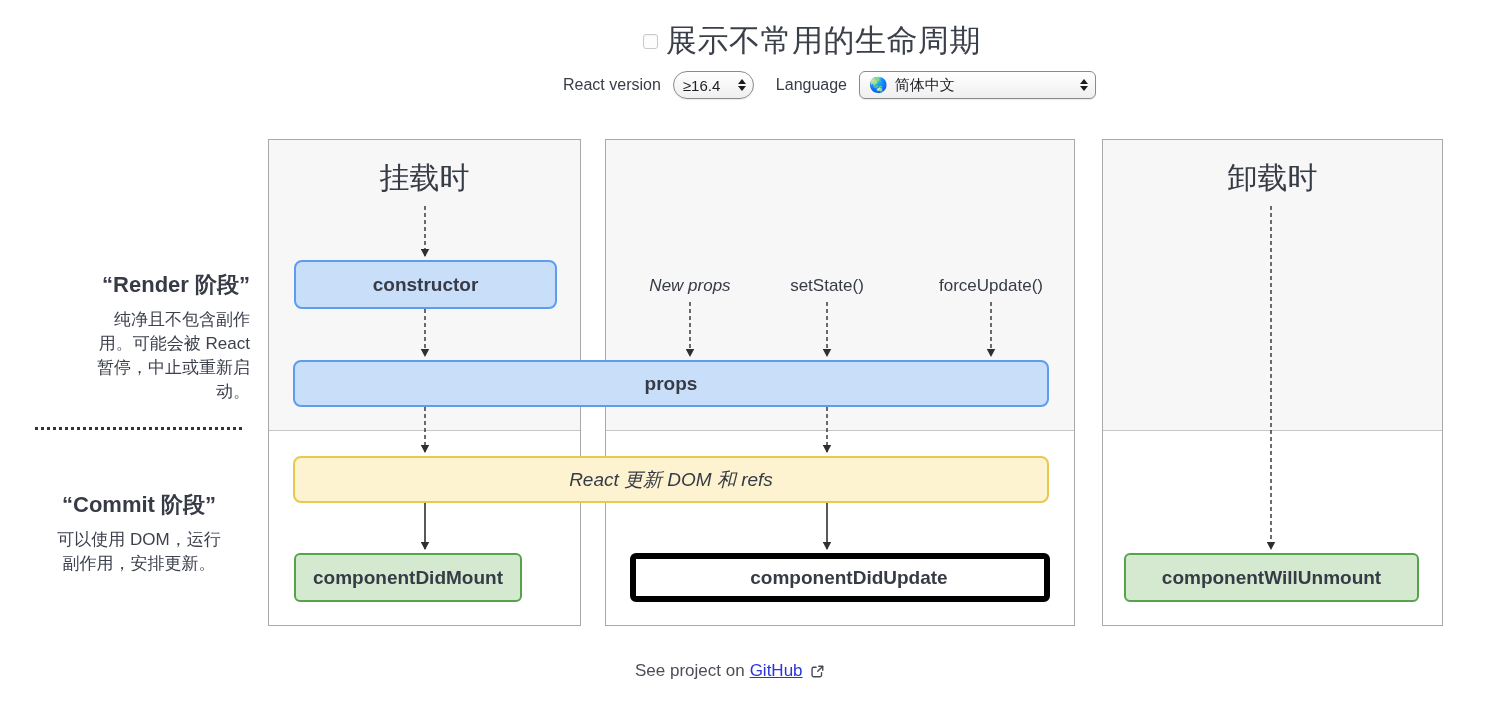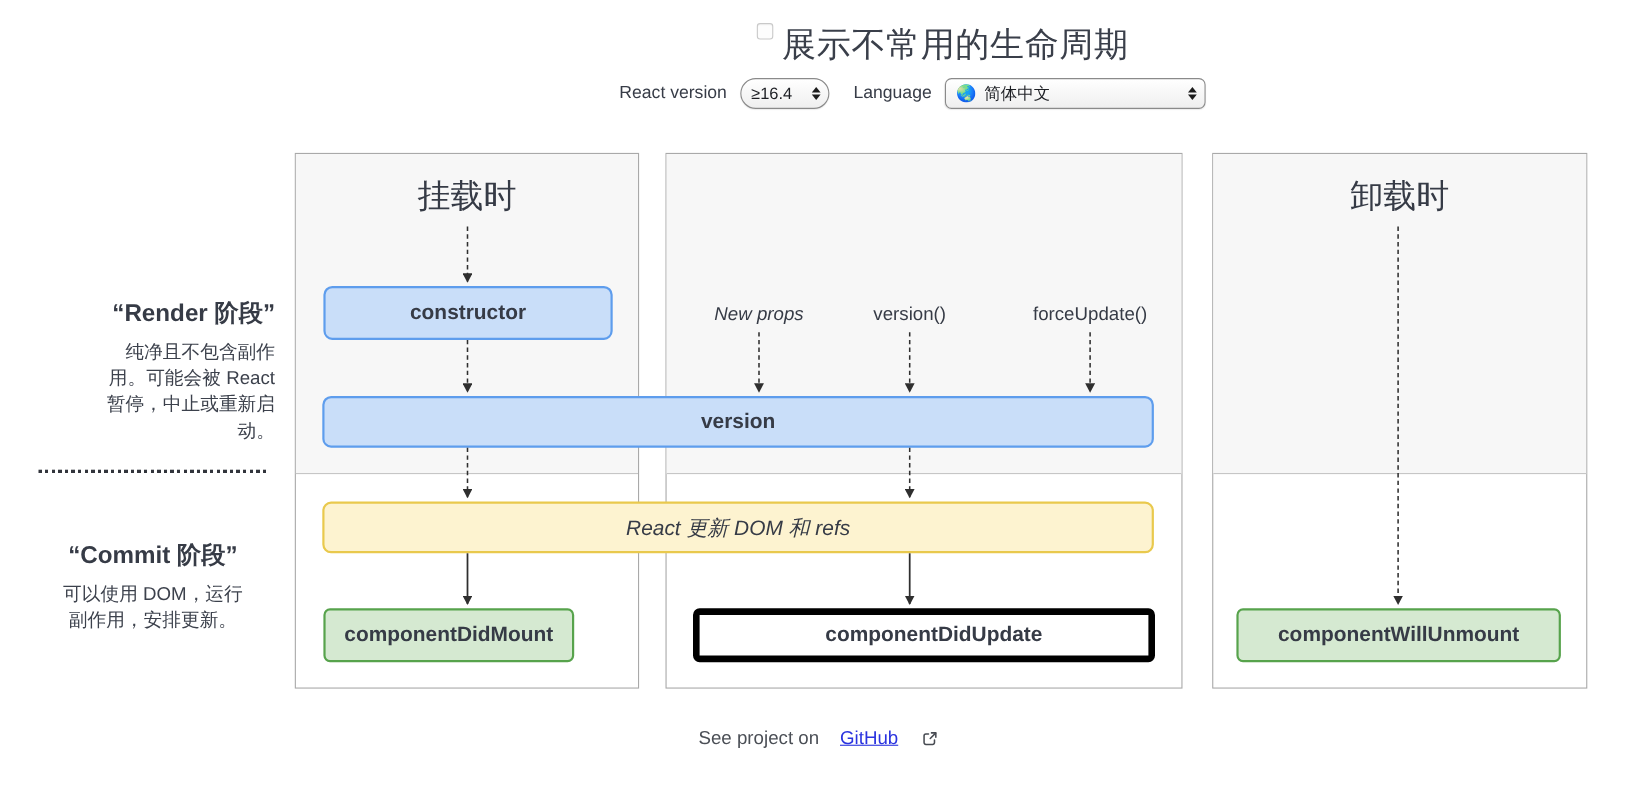--- a/index.html
+++ b/index.html
@@ -5,21 +5,21 @@
   * { margin:0; padding:0; box-sizing:border-box; }
   html,body { background:#ffffff; }
   body {
     font-family:"Liberation Sans","DejaVu Sans",sans-serif;
     color:#373c47;
     width:1500px; height:719px; position:relative; overflow:hidden;
   }
   .abs { position:absolute; }
 
   
-  .title-row { left:688px; top:21px; display:flex; align-items:flex-start; gap:8px; }
+  .title-row { left:643px; top:21px; display:flex; align-items:center; gap:8px; }
   .checkbox {
     width:15px; height:15px; border:1px solid #c9c9c9; border-radius:3px;
     background:#fdfdfd; display:inline-block; flex:0 0 auto;
     box-shadow:inset 0 1px 1px rgba(0,0,0,.04);
   }
   .page-title { font-size:31px; line-height:40px; color:#3a3f4a; letter-spacing:.5px; }
 
   .controls-row { left:563px; top:70px; display:flex; align-items:center; gap:12px; height:30px; }
   .ctl-label { font-size:16px; color:#373c47; }
   .select {
@@ -61,21 +61,21 @@
   .node-green  { background:#d5e9d1; border:2px solid #57a34c; border-radius:6px; }
   .node-white  { background:#ffffff; border:6px solid #000000; border-radius:6px;padding-left:18px; }
 
   .trigger-label { font-size:17px; color:#363b46; text-align:center; z-index:3; }
   .italic { font-style:italic; }
 
   
   #arrows { left:0; top:0; z-index:4; pointer-events:none; }
 
   
-  .footer-row { left:635px; top:661px; display:flex; align-items:center; gap:19px; font-size:17px; color:#4b4f56;text-align:center; }
+  .footer-row { left:635px; top:661px; display:flex; align-items:center; gap:5px; font-size:17px; color:#4b4f56;text-align:center; }
   .gh-link { color:#2a33df; text-decoration:underline; cursor:pointer; }
   .ext-icon { display:inline-flex; margin-left:2px; }
 </style>
 </head>
 <body>
 
 <div class="abs title-row">
   <span class="checkbox"></span>
   <span class="page-title">展示不常用的生命周期</span>
 </div>
@@ -120,25 +120,25 @@
 </div>
 <div class="abs panel" style="left:605px; width:470px;">
   <div class="panel-top"></div>
 </div>
 <div class="abs panel" style="left:1102px; width:341px;">
   <div class="panel-top"></div>
   <div class="col-title">卸载时</div>
 </div>
 
 <div class="abs trigger-label italic" style="left:630px; top:276px; width:120px;">New props</div>
-<div class="abs trigger-label" style="left:767px; top:276px; width:120px;">version()</div>
+<div class="abs trigger-label" style="left:767px; top:276px; width:120px;">setState()</div>
 <div class="abs trigger-label" style="left:931px; top:276px; width:120px;">forceUpdate()</div>
 
 <div class="abs node node-blue" style="left:294px; top:260px; width:263px; height:49px;">constructor</div>
-<div class="abs node node-blue" style="left:293px; top:360px; width:756px; height:47px;">version</div>
+<div class="abs node node-blue" style="left:293px; top:360px; width:756px; height:47px;">props</div>
 <div class="abs node node-yellow" style="left:293px; top:456px; width:756px; height:47px;">React 更新 DOM 和 refs</div>
 <div class="abs node node-green" style="left:294px; top:553px; width:228px; height:49px;">componentDidMount</div>
 <div class="abs node node-white" style="left:630px; top:553px; width:420px; height:49px;">componentDidUpdate</div>
 <div class="abs node node-green" style="left:1124px; top:553px; width:295px; height:49px;">componentWillUnmount</div>
 
 <svg id="arrows" class="abs" width="1500" height="719" viewBox="0 0 1500 719">
   <defs>
     <marker id="ah" markerWidth="9" markerHeight="9" refX="7.5" refY="4.5" orient="auto" markerUnits="userSpaceOnUse">
       <path d="M0,0 L8.5,4.5 L0,9 Z" fill="#2f2f2f"></path>
     </marker>

